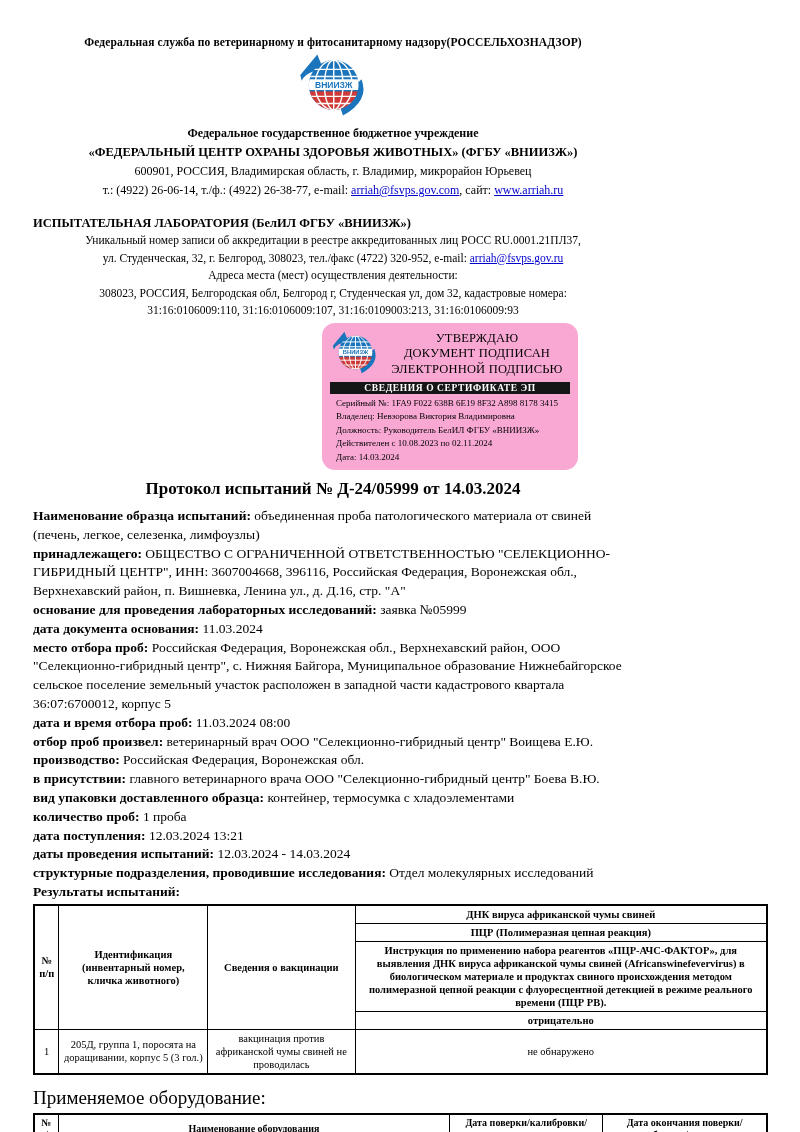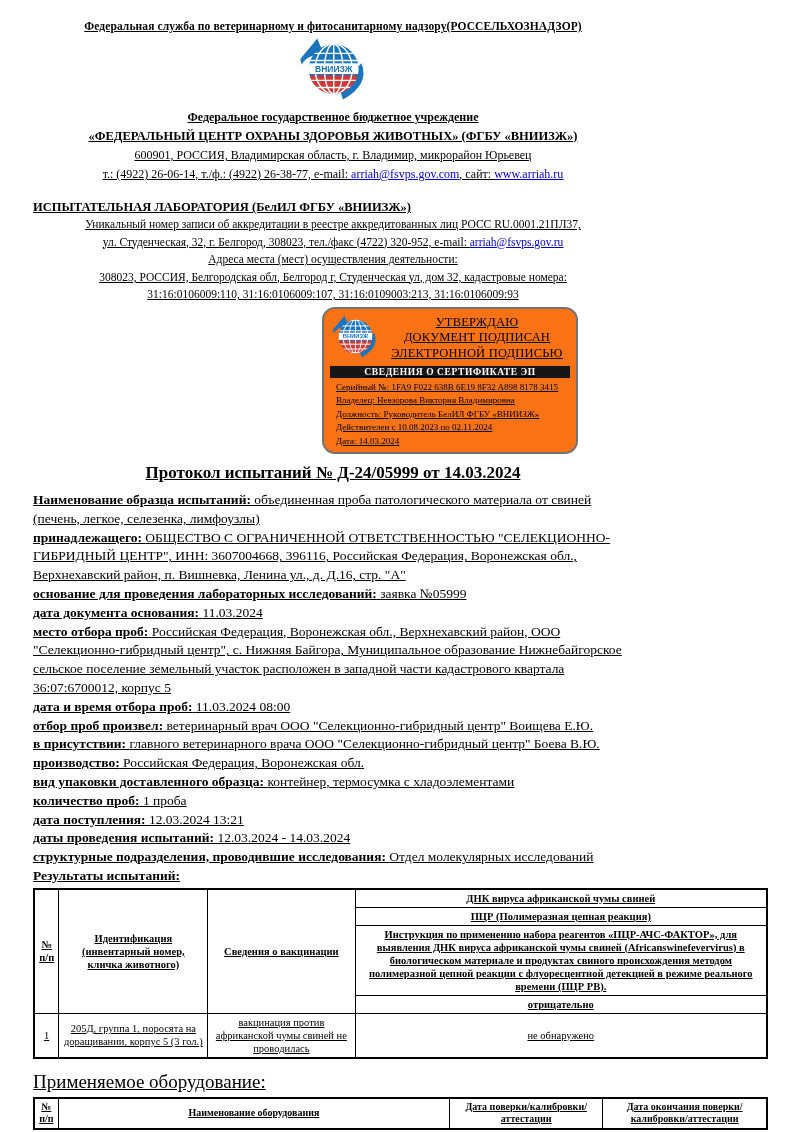--- a/index.html
+++ b/index.html
@@ -5,36 +5,36 @@
   :root{
     --link:#0000cd; --logo-blue:#1b75bc; --logo-red:#ce3a38; --bar-bg:#161616; --ink:#000;
   }
   *{margin:0;padding:0;box-sizing:border-box;}
   html,body{background:#fff;}
   body{
     width:800px;height:1132px;overflow:hidden;
     font-family:"Liberation Serif","DejaVu Serif",serif;
     color:var(--ink);
   }
-  .page{width:665px;height:1132px;padding:20px 32px 0 33px;position:relative;text-decoration:underline;}
+  .page{width:665px;height:1132px;padding:36px 32px 0 33px;position:relative;}
   .b{font-weight:bold;}
   a.link{color:var(--link);text-decoration:underline;cursor:pointer;}
   
   .hdr-line1{font-size:11.5px;font-weight:bold;text-align:center;letter-spacing:.1px;}
   .logo-wrap{display:flex;justify-content:center;margin:4px 0 2px 0;}
   .org-line{font-size:12px;text-align:center;line-height:19px;}
   .org-bold{font-weight:bold;}
   .org-name{font-size:12.5px;}
   .lab-block{margin-top:14px;}
   .lab-name{font-size:12.5px;font-weight:bold;text-align:left;line-height:18px;}
   .lab-line{font-size:11.5px;text-align:center;line-height:17.5px;}
   
   .stamp-row{display:flex;justify-content:flex-end;padding-right:55px;margin-top:3px;}
   .stamp{
-    width:256px;border:2px solid #737373;border-radius:13px;padding:5px 6px 4px 6px;background:#f97316;
+    width:256px;border:2px solid #f9a8d4;border-radius:13px;padding:5px 6px 4px 6px;background:#f9a8d4;
   }
   .stamp-top{display:flex;align-items:center;gap:4px;}
   .stamp-title{flex:1;text-align:center;font-size:12.5px;line-height:15.5px;letter-spacing:.2px;}
   .cert-bar{
     background:var(--bar-bg);color:#fff;font-size:9.5px;font-weight:bold;
     text-align:center;letter-spacing:.6px;margin:3px 0 3px 0;padding:1px 0;
   }
   .cert-line{font-size:9px;line-height:13.5px;padding-left:6px;white-space:nowrap;}
   
   .doc-title{font-size:17px;font-weight:bold;text-align:center;margin:9px 0 8px 0;}
@@ -148,22 +148,22 @@
   <div class="doc-title">Протокол испытаний № Д-24/05999 от 14.03.2024</div>
 
   <div class="fields">
     <p><span class="b">Наименование образца испытаний:</span> <span>объединенная проба патологического материала от свиней (печень, легкое, селезенка, лимфоузлы)</span></p>
     <p><span class="b">принадлежащего:</span> <span>ОБЩЕСТВО С ОГРАНИЧЕННОЙ ОТВЕТСТВЕННОСТЬЮ "СЕЛЕКЦИОННО-ГИБРИДНЫЙ ЦЕНТР", ИНН: 3607004668, 396116, Российская Федерация, Воронежская обл., Верхнехавский район, п. Вишневка, Ленина ул., д. Д.16, стр. "А"</span></p>
     <p><span class="b">основание для проведения лабораторных исследований:</span> <span>заявка №05999</span></p>
     <p><span class="b">дата документа основания:</span> <span>11.03.2024</span></p>
     <p><span class="b">место отбора проб:</span> <span>Российская Федерация, Воронежская обл., Верхнехавский район, ООО "Селекционно-гибридный центр", с. Нижняя Байгора, Муниципальное образование Нижнебайгорское сельское поселение земельный участок расположен в западной части кадастрового квартала 36:07:6700012, корпус 5</span></p>
     <p><span class="b">дата и время отбора проб:</span> <span>11.03.2024 08:00</span></p>
     <p><span class="b">отбор проб произвел:</span> <span>ветеринарный врач ООО "Селекционно-гибридный центр" Воищева Е.Ю.</span></p>
+    <p><span class="b">производство:</span> <span>Российская Федерация, Воронежская обл.</span></p>
     <p><span class="b">в присутствии:</span> <span>главного ветеринарного врача ООО "Селекционно-гибридный центр" Боева В.Ю.</span></p>
-    <p><span class="b">производство:</span> <span>Российская Федерация, Воронежская обл.</span></p>
     <p><span class="b">вид упаковки доставленного образца:</span> <span>контейнер, термосумка с хладоэлементами</span></p>
     <p><span class="b">количество проб:</span> <span>1 проба</span></p>
     <p><span class="b">дата поступления:</span> <span>12.03.2024 13:21</span></p>
     <p><span class="b">даты проведения испытаний:</span> <span>12.03.2024 - 14.03.2024</span></p>
     <p><span class="b">структурные подразделения, проводившие исследования:</span> <span>Отдел молекулярных исследований</span></p>
     <p><span class="b">Результаты испытаний:</span></p>
   </div>
 
   <table class="results">
     <tbody>

